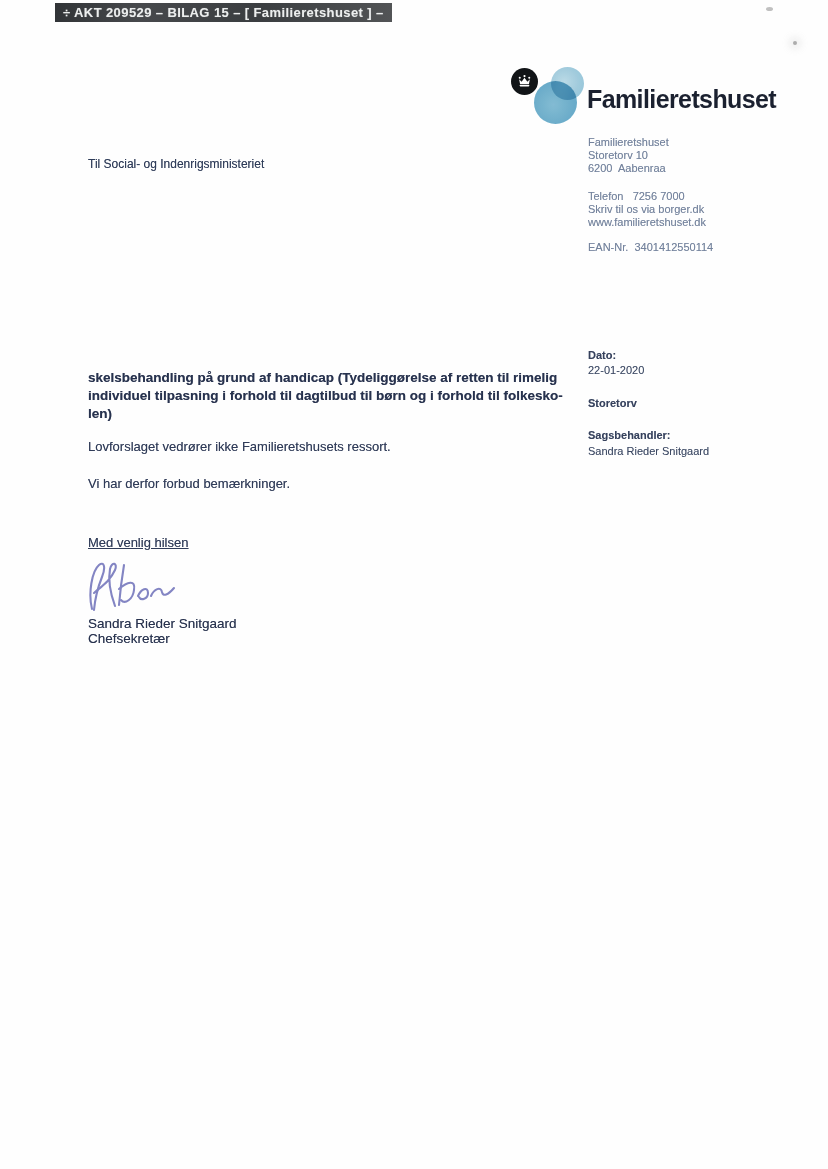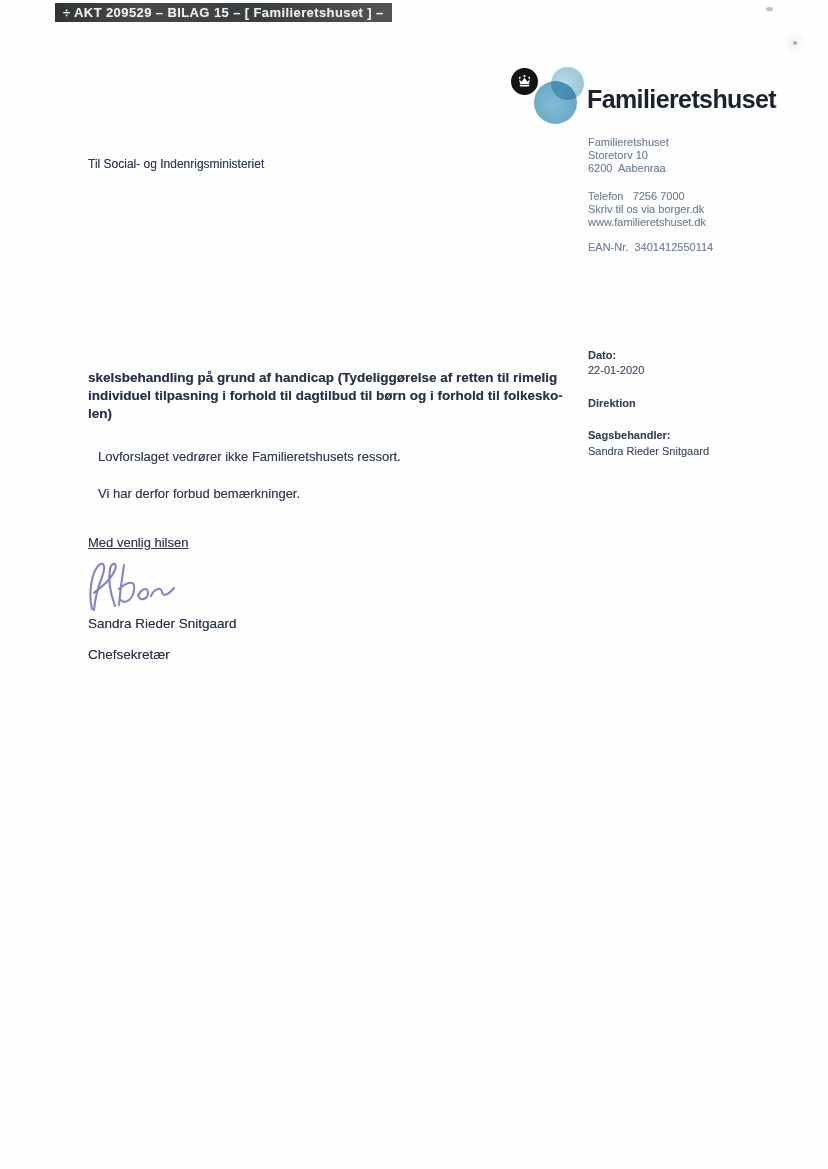--- a/index.html
+++ b/index.html
@@ -75,30 +75,30 @@
   .recipient {
     position: absolute; left: 88px; top: 157px;
     font-size: 12px; color: #2e3c59;
   }
   .subject-line {
     position: absolute; left: 88px;
     font-size: 13.5px; font-weight: bold;
     color: #27324e;
   }
   .para {
-    position: absolute; left: 88px; margin: 10px;
+    position: absolute; left: 88px; margin: 0;
     font-size: 13px; color: #303c59;
   }
   .closing {
     position: absolute; left: 88px; top: 535px;
     font-size: 13px; color: #303c59; text-decoration: underline;
   }
   .signature-svg { position: absolute; left: 82px; top: 555px; }
   .sig-name  { position: absolute; left: 88px; top: 616px; font-size: 13.5px; color: #27324e; }
-  .sig-title { position: absolute; left: 88px; top: 631px; font-size: 13.5px; color: #27324e; margin-top: 16px; }
+  .sig-title { position: absolute; left: 88px; top: 631px; font-size: 13.5px; color: #27324e; }
 </style>
 </head>
 <body>
 
 <div class="page">
 
   <div class="akt-banner">÷ AKT 209529 – BILAG 15 – [ Familieretshuset ] –</div>
 
   <div class="speck s1"></div>
   <div class="speck s2"></div>
@@ -127,21 +127,21 @@
   <div class="addr" style="top:241px">EAN-Nr.  3401412550114</div>
 
   <div class="recipient ink">Til Social- og Indenrigsministeriet</div>
 
   <div class="subject-line ink" style="top:388px">individuel tilpasning i forhold til dagtilbud til børn og i forhold til folkesko-</div>
   <div class="subject-line ink" style="top:370px">skelsbehandling på grund af handicap (Tydeliggørelse af retten til rimelig</div>
   <div class="subject-line ink" style="top:406px">len)</div>
 
   <div class="addr meta-label" style="top:349px">Dato:</div>
   <div class="addr meta-val" style="top:364px">22-01-2020</div>
-  <div class="addr meta-label" style="top:397px">Direktion</div>
+  <div class="addr meta-label" style="top:397px">Storetorv</div>
   <div class="addr meta-label" style="top:429px">Sagsbehandler:</div>
   <div class="addr meta-val" style="top:445px">Sandra Rieder Snitgaard</div>
 
   <p class="para ink" style="top:439px">Lovforslaget vedrører ikke Familieretshusets ressort.</p>
   <p class="para ink" style="top:476px">Vi har derfor forbud bemærkninger.</p>
 
   <div class="closing ink">Med venlig hilsen</div>
 
   <svg class="signature-svg" width="100" height="64" viewBox="0 0 100 64" fill="none">
     <g stroke="#7678bd" stroke-width="2.1" stroke-linecap="round" stroke-linejoin="round" opacity="0.9">

